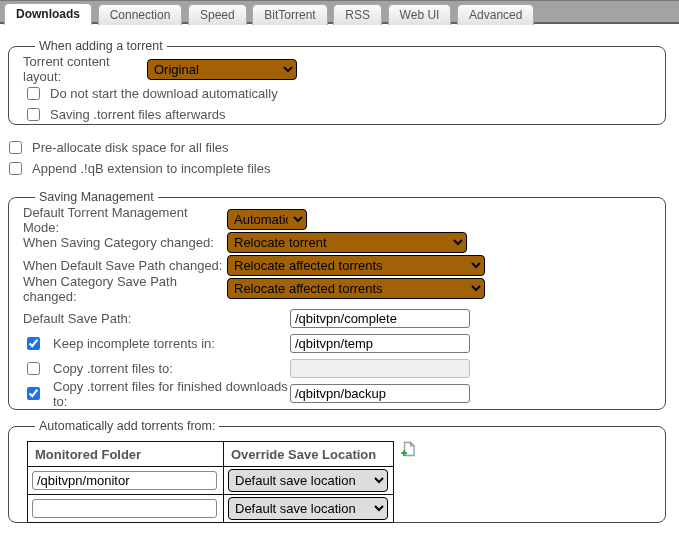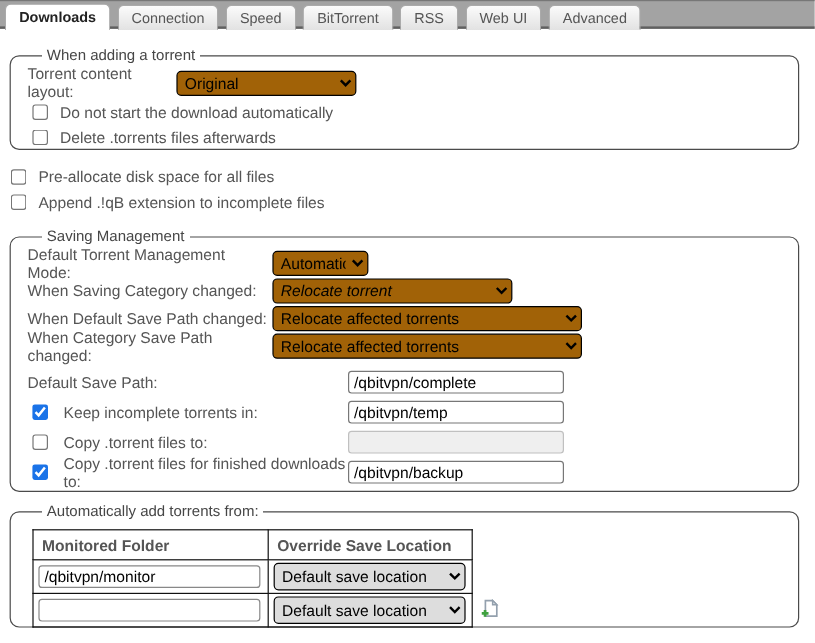--- a/index.html
+++ b/index.html
@@ -86,30 +86,30 @@
   .sel-layout { width:150px; }
 
   
   .cb-group { margin:12px 0 0 9px; }
   .cb-group .cb-row input[type=checkbox] { margin-left:0; }
 
   
   .sel-row { height:23px; }
   .sel-row .lbl { width:204px; flex:0 0 auto; }
   .sel-mode { width:80px; }
-  .sel-category { width:200px;font-style:italic; }
+  .sel-category { width:240px; }
   .sel-path { width:258px; }
   .spacer6 { height:6px; }
   .path-row { height:25px; }
   .path-row .left { width:267px; flex:0 0 auto; display:flex; align-items:center; }
   .path-row .left .cb-label { margin-left:10px; }
   .path-row .left input[type=checkbox] { margin-left:4px; }
 
   
-  .table-wrap { display:flex; align-items:flex-end; margin:4px 0 0 4px; }
+  .table-wrap { display:flex; align-items:flex-start; margin:4px 0 0 4px; }
   table.watch {
     border-collapse:collapse;
   }
   table.watch th, table.watch td {
     border:1px solid #111;
     padding:2px 4px;
     text-align:left;
   }
   table.watch th {
     font-size:13px; color:#555; font-weight:bold;
@@ -144,21 +144,21 @@
     </select>
   </div>
 
   <div class="row cb-row">
     <input type="checkbox" style="">
     <span class="cb-label">Do not start the download automatically</span>
   </div>
 
   <div class="row cb-row">
     <input type="checkbox" style="">
-    <span class="cb-label">Delete .torrents files afterwards</span>
+    <span class="cb-label">Saving .torrent files afterwards</span>
   </div>
 </fieldset>
 
 <div class="cb-group">
   <div class="row cb-row">
     <input type="checkbox" style="">
     <span class="cb-label">Pre-allocate disk space for all files</span>
   </div>
   <div class="row cb-row">
     <input type="checkbox" style="">

